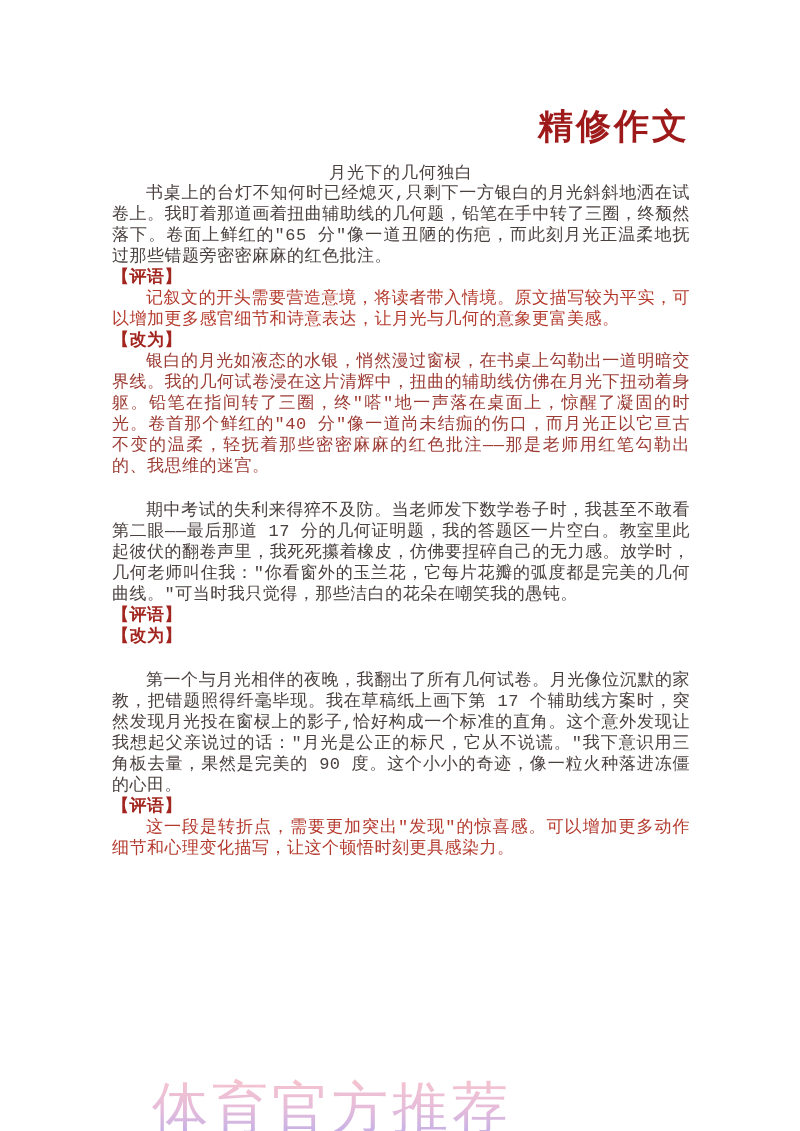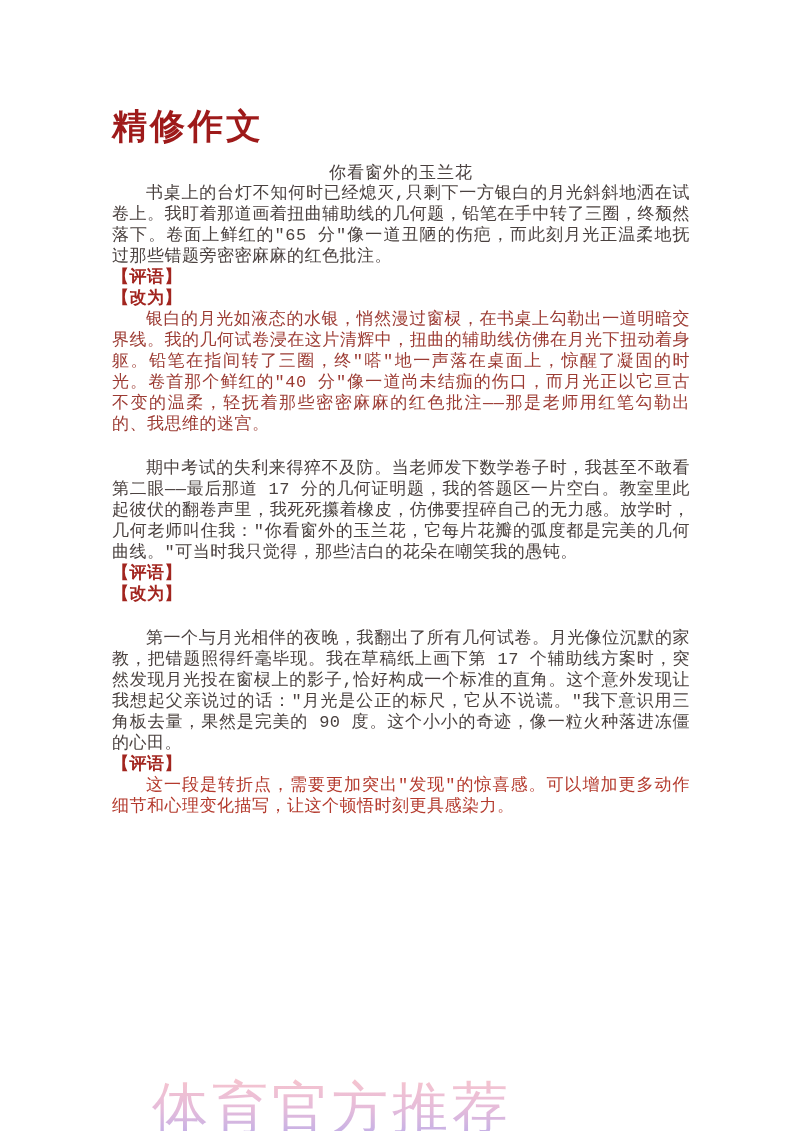--- a/index.html
+++ b/index.html
@@ -14,21 +14,21 @@
   .page {
     position: relative;
     width: 800px;
     height: 1131px;
     background: #ffffff;
     box-sizing: border-box;
     padding: 104px 110px 0 112px;
   }
   .doc-title {
     margin: 0 0 13px 0;
-    text-align: left;
+    text-align: right;
     font-size: 35px;
     line-height: 44px;
     font-weight: bold;
     letter-spacing: 3px;
     color: #9e1a1a;
   }
   .essay-title {
     margin: 0;
     text-align: center;
     font-size: 17px;
@@ -73,25 +73,26 @@
     background-clip: text;
     color: transparent;
   }
 </style>
 </head>
 <body>
 
 <div class="page">
 
   <h1 class="doc-title">精修作文</h1>
-  <h2 class="essay-title">你看窗外的玉兰花</h2>
+  <h2 class="essay-title">月光下的几何独白</h2>
 
   <div class="section">
     <p class="original">书桌上的台灯不知何时已经熄灭,只剩下一方银白的月光斜斜地洒在试卷上。我盯着那道画着扭曲辅助线的几何题，铅笔在手中转了三圈，终颓然落下。卷面上鲜红的"65 分"像一道丑陋的伤疤，而此刻月光正温柔地抚过那些错题旁密密麻麻的红色批注。</p>
     <p class="label">【评语】</p>
+    <p class="comment">记叙文的开头需要营造意境，将读者带入情境。原文描写较为平实，可以增加更多感官细节和诗意表达，让月光与几何的意象更富美感。</p>
     <p class="label">【改为】</p>
     <p class="revised">银白的月光如液态的水银，悄然漫过窗棂，在书桌上勾勒出一道明暗交界线。我的几何试卷浸在这片清辉中，扭曲的辅助线仿佛在月光下扭动着身躯。铅笔在指间转了三圈，终"嗒"地一声落在桌面上，惊醒了凝固的时光。卷首那个鲜红的"40 分"像一道尚未结痂的伤口，而月光正以它亘古不变的温柔，轻抚着那些密密麻麻的红色批注——那是老师用红笔勾勒出的、我思维的迷宫。</p>
   </div>
 
   <div class="section">
     <p class="original">期中考试的失利来得猝不及防。当老师发下数学卷子时，我甚至不敢看第二眼——最后那道 17 分的几何证明题，我的答题区一片空白。教室里此起彼伏的翻卷声里，我死死攥着橡皮，仿佛要捏碎自己的无力感。放学时，几何老师叫住我："你看窗外的玉兰花，它每片花瓣的弧度都是完美的几何曲线。"可当时我只觉得，那些洁白的花朵在嘲笑我的愚钝。</p>
     <p class="label">【评语】</p>
     <p class="label">【改为】</p>
   </div>
 

